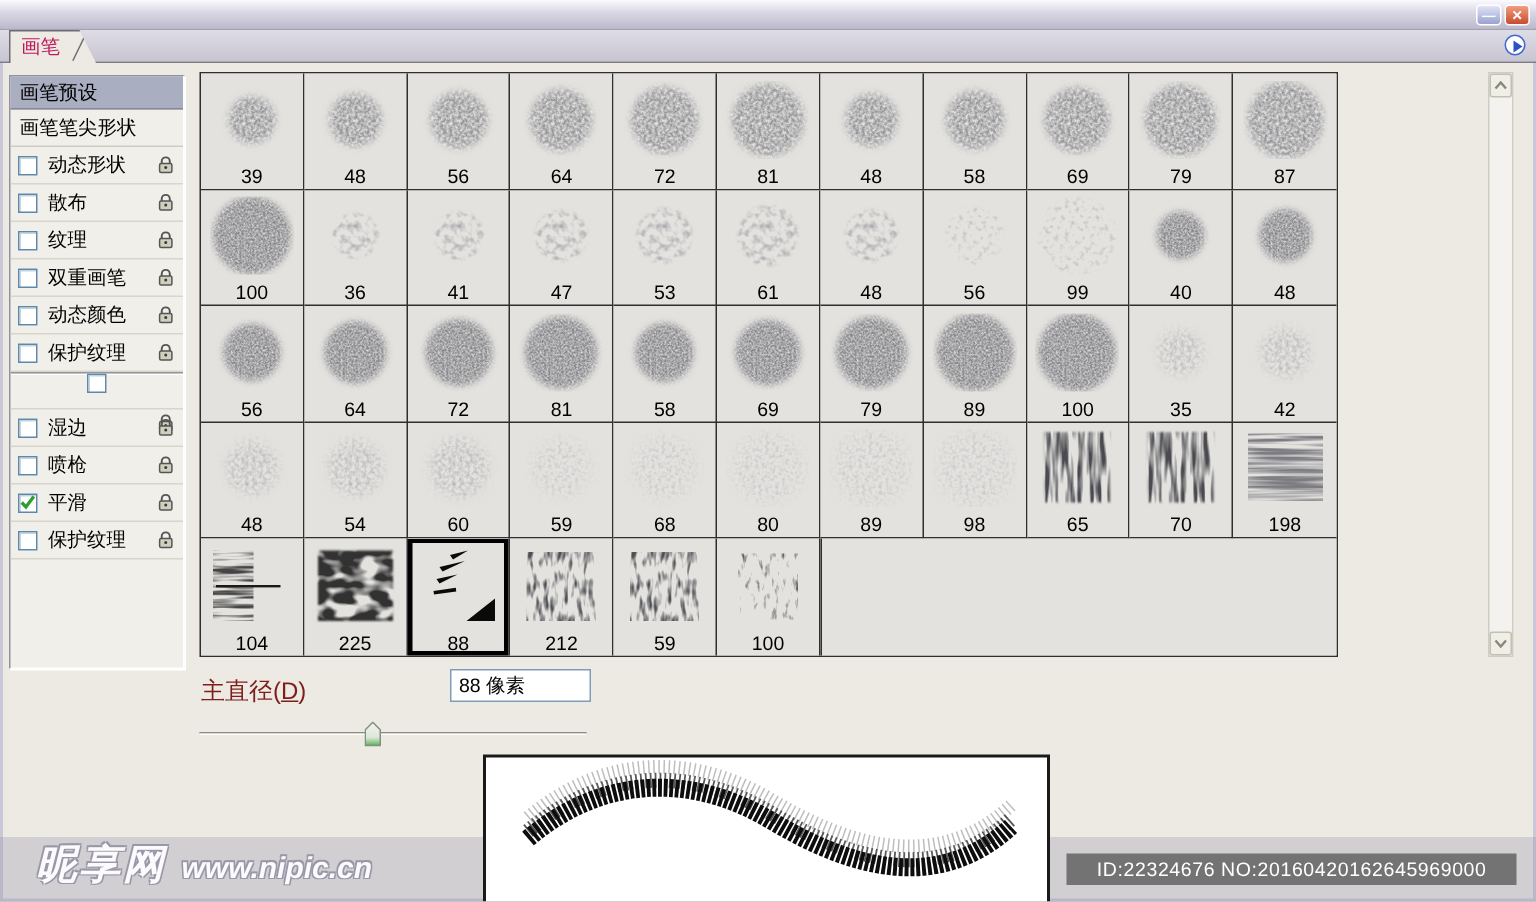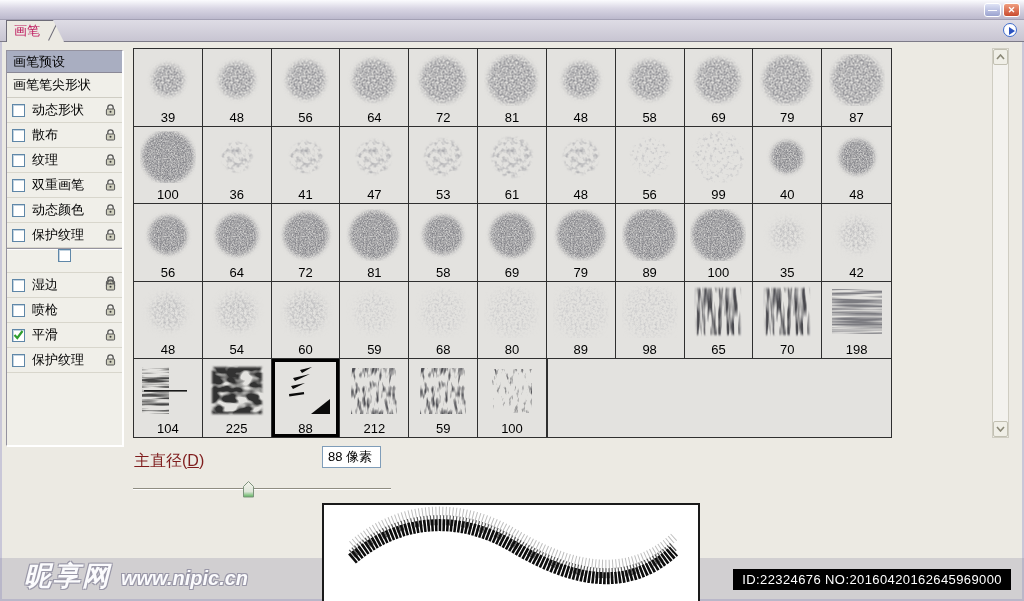--- a/index.html
+++ b/index.html
@@ -53,37 +53,37 @@
   .bcell.sel{box-shadow:inset 0 0 0 3px #000;}
   .bfill{grid-column:span 5;border-left:1px solid #2f2f2f;border-right:none;border-bottom:none;background:#e3e2df;}
   
   #vscroll{position:absolute;left:992px;top:48px;width:17px;height:390px;background:#f3f2ee;
     border:1px solid #cfcdc2;display:flex;flex-direction:column;justify-content:space-between;}
   .sc-btn{height:16px;background:#f0efe7;border:1px solid #c2c0b2;border-radius:2px;display:flex;
     align-items:center;justify-content:center;cursor:pointer;}
   
   #diam-label{position:absolute;left:134px;top:451px;font-size:16px;color:#7f1d1d;}
   #diam-label .u{text-decoration:underline;}
-  #diam-input{position:absolute;left:322px;top:446px;width:59px;height:22px;background:#fff;
+  #diam-input{position:absolute;left:300px;top:446px;width:94px;height:22px;background:#fff;
     border:1px solid #7f9db9;font-size:13px;padding:1px 5px;color:#000;}
   #slider{position:absolute;left:133px;top:480px;width:258px;height:18px;}
   #slider .track{position:absolute;left:0;right:0;top:8px;height:2px;background:#c9c7bd;
     border-top:1px solid #8f8d82;border-bottom:1px solid #fff;}
   #slider .thumb{position:absolute;top:1px;width:11px;height:17px;cursor:pointer;}
   
   #preview{position:absolute;left:322px;top:503px;width:378px;height:110px;background:#fff;
     border:2px solid #1a1a1a;z-index:3;}
   
   #wm-band{position:absolute;left:0;right:0;bottom:0;height:43px;background:rgba(152,150,172,.32);z-index:2;}
   #wm-brand{position:absolute;left:24px;bottom:7px;z-index:2;font-style:italic;font-weight:bold;color:#fbfbfd;
     text-shadow:1px 1px 0 #9a98a8,-1px -1px 0 #9a98a8,1px -1px 0 #9a98a8,-1px 1px 0 #9a98a8;}
   #wm-brand .cn{font-size:27px;letter-spacing:2px;}
   #wm-brand .url{font-size:20px;margin-left:10px;}
-  #wm-badge{position:absolute;right:13px;bottom:11px;z-index:4;background:#000000;color:#fff;
-    font-size:13px;padding:3px 9px;letter-spacing:.4px;margin-top:28px;}
+  #wm-badge{position:absolute;right:13px;bottom:11px;z-index:4;background:#737373;color:#fff;
+    font-size:13px;padding:3px 20px;letter-spacing:.4px;margin-top:28px;}
   svg{display:block;}
 </style>
 </head>
 <body>
 
 <svg width="0" height="0" style="position:absolute" aria-hidden="true">
   <defs>
     <filter id="f-chalk" x="-30%" y="-30%" width="160%" height="160%">
       <feGaussianBlur in="SourceAlpha" stdDeviation="2.5" result="s"></feGaussianBlur>
       <feTurbulence type="fractalNoise" baseFrequency="0.5" numOctaves="3" seed="3" result="n"></feTurbulence>

